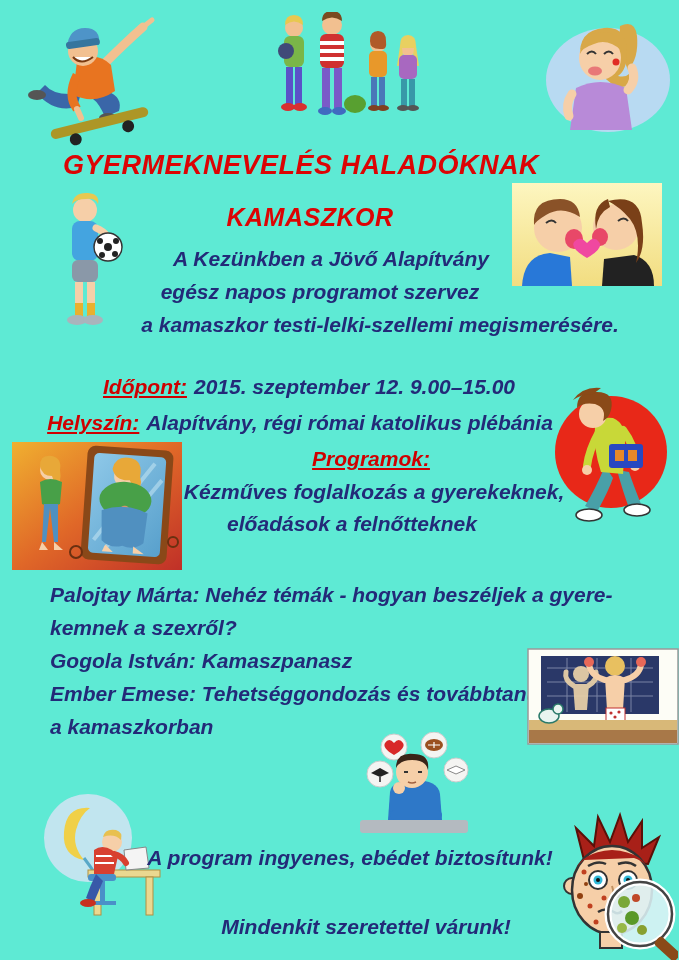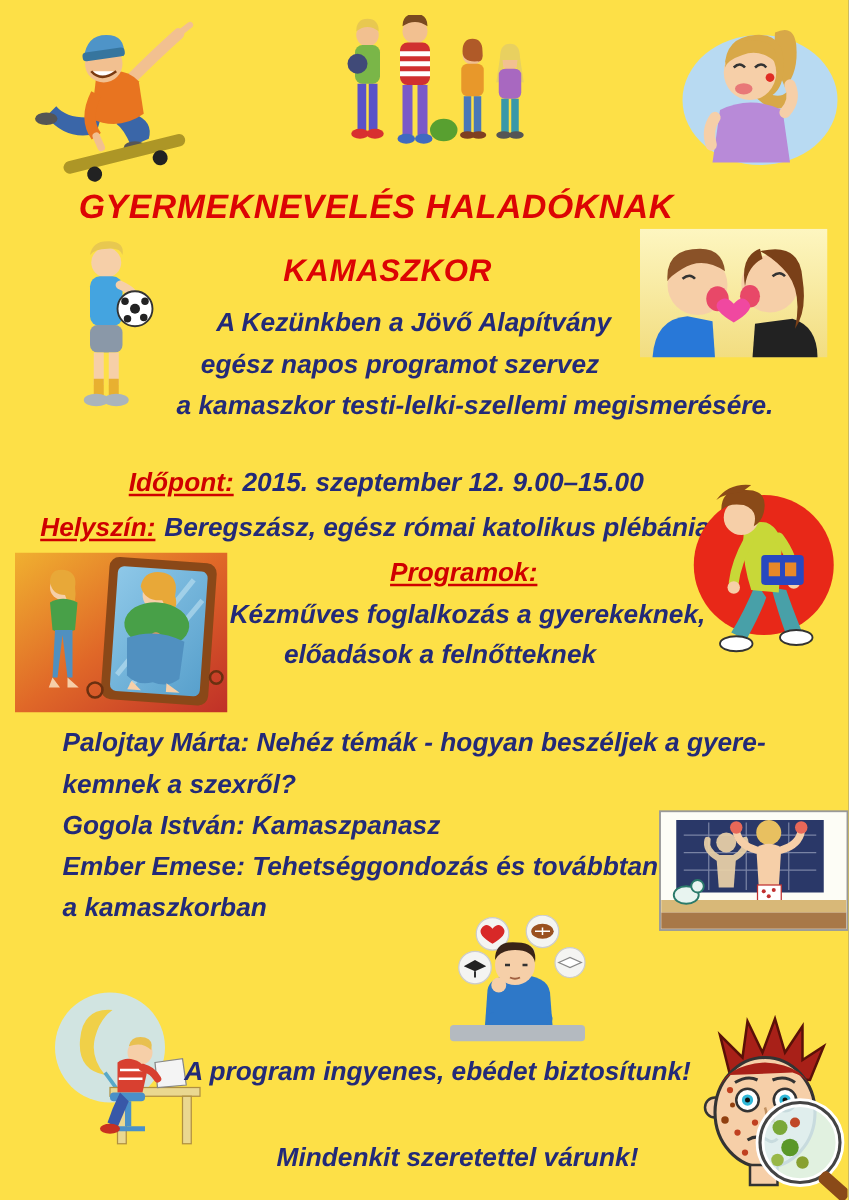--- a/index.html
+++ b/index.html
@@ -1,17 +1,17 @@
 <!DOCTYPE html>
 <html><head>
 <meta charset="utf-8">
 <style>
   html,body{margin:0;padding:0;background:#888;}
   .poster{
-    position:relative;width:679px;height:960px;background:#fde047;
+    position:relative;width:679px;height:960px;background:#5eead4;
     font-family:"Liberation Sans",sans-serif;overflow:hidden;margin:0 auto;
   }
   .t{
     position:absolute;font-weight:bold;font-style:italic;color:#232a78;
     white-space:nowrap;font-size:21px;
   }
   .c{width:560px;text-align:center;}
   .title{font-size:27px;color:#dc0404;letter-spacing:.5px;}
   .subtitle{font-size:25px;color:#dc0404;letter-spacing:.5px;}
   .red{color:#cf0000;text-align:center;}
@@ -152,21 +152,21 @@
   </svg>
 
   <div class="t c" style="left:40px;top:280px">egész napos programot szervez</div>
   <div class="t c" style="left:51px;top:247px">A Kezünkben a Jövő Alapítvány</div>
   <div class="t c" style="left:100px;top:313px">a kamaszkor testi-lelki-szellemi megismerésére.</div>
 
   <div class="t c" style="left:29px;top:375px">
     <span class="red u">Időpont:</span><span class="val">2015. szeptember 12. 9.00–15.00</span>
   </div>
   <div class="t c" style="left:20px;top:411px">
-    <span class="red u">Helyszín:</span><span class="val">Beregszász, egész római katolikus plébánia</span>
+    <span class="red u">Helyszín:</span><span class="val">Alapítvány, régi római katolikus plébánia</span>
   </div>
   <div class="t c red u" style="left:91px;top:447px">Programok:</div>
   <div class="t c" style="left:94px;top:480px">Kézműves foglalkozás a gyerekeknek,</div>
   <div class="t c" style="left:72px;top:512px">előadások a felnőtteknek</div>
 
   <svg class="ill" style="left:12px;top:442px" width="170" height="128" viewBox="0 0 170 128">
     <defs>
       <linearGradient id="mg" x1="0" y1="0" x2="1" y2="1">
         <stop offset="0" stop-color="#f0b030"></stop>
           <stop offset="0.5" stop-color="#e06828"></stop>

